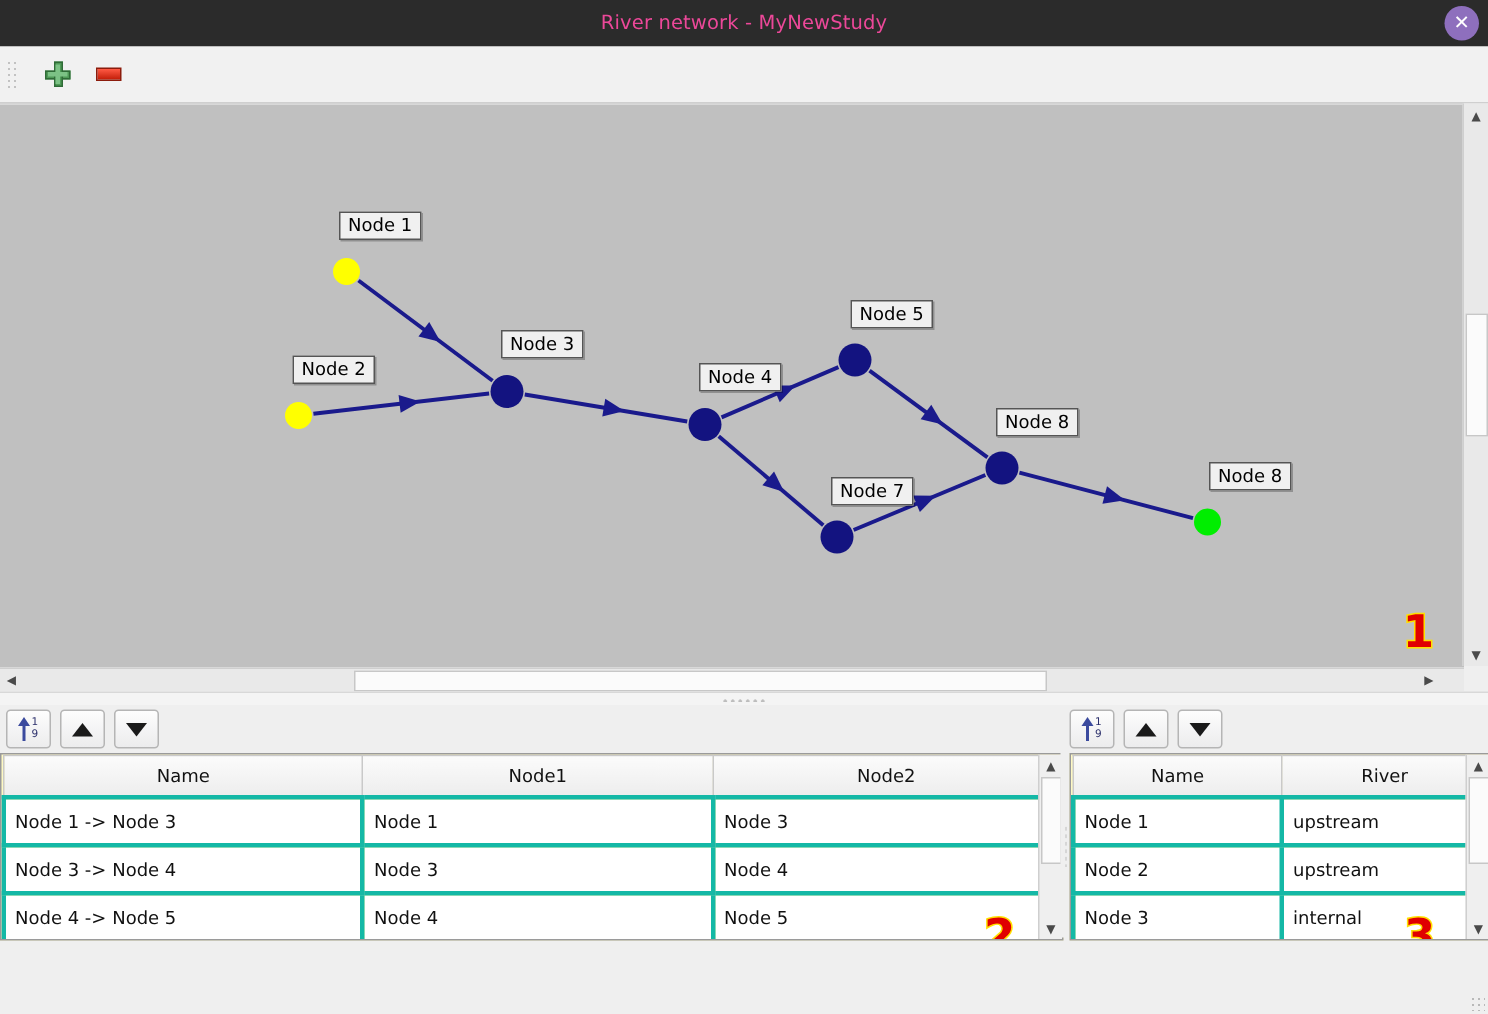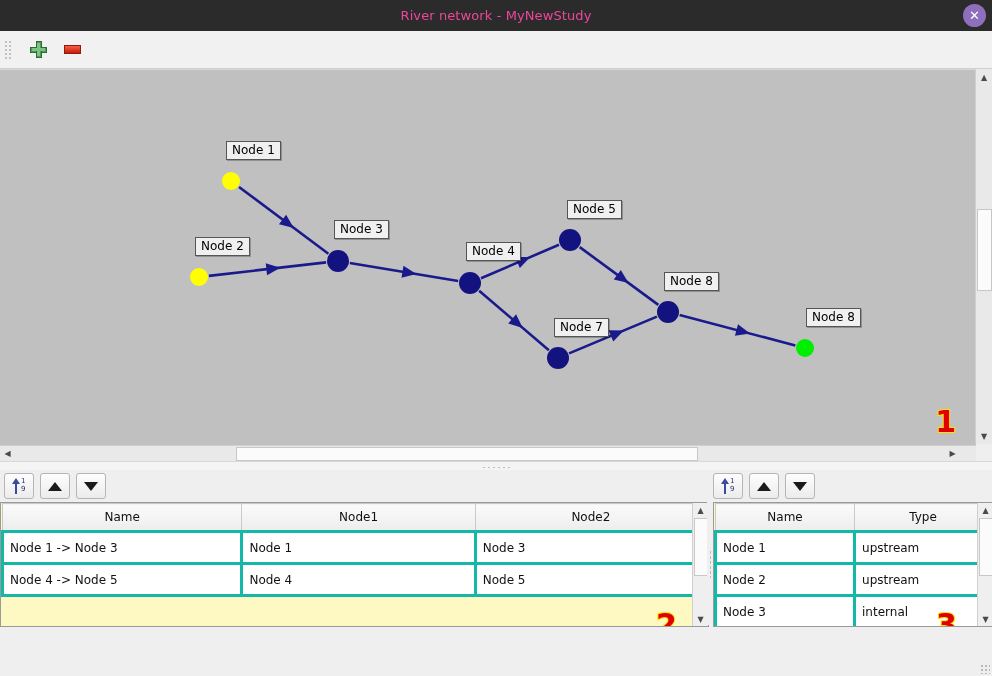--- a/index.html
+++ b/index.html
@@ -249,20 +249,25 @@
               <th>Node2</th>
             </tr>
           </thead>
         <tbody id="reaches-body">
             <tr>
               <td>Node 1 -&gt; Node 3</td>
               <td>Node 1</td>
               <td>Node 3</td>
             </tr>
             <tr>
+              <td>Node 3 -&gt; Node 4</td>
+              <td>Node 3</td>
+              <td>Node 4</td>
+            </tr>
+            <tr>
               <td>Node 4 -&gt; Node 5</td>
               <td>Node 4</td>
               <td>Node 5</td>
             </tr>
           </tbody>
       </table>
       <div class="annot" style="left:655px;top:104px;">2</div>
 
       <div style="position:absolute;right:0;top:0;width:15px;height:123px;background:#efefef;border-left:1px solid #cfcfcf;">
         <div class="sb-arrow" style="position:absolute;left:0;top:0;width:15px;height:14px;">▲</div>
@@ -277,21 +282,21 @@
 
     <div class="tablewrap" style="left:713px;top:32px;width:279px;height:123px;">
       <table class="grid" id="nodes-table">
         <colgroup>
             <col style="width:133px">
             <col style="width:131px">
           </colgroup>
         <thead>
             <tr id="nodes-head">
               <th>Name</th>
-              <th>Type</th>
+              <th>River</th>
             </tr>
           </thead>
         <tbody id="nodes-body">
             <tr>
               <td>Node 1</td>
               <td>upstream</td>
             </tr>
             <tr>
               <td>Node 2</td>
               <td>upstream</td>

